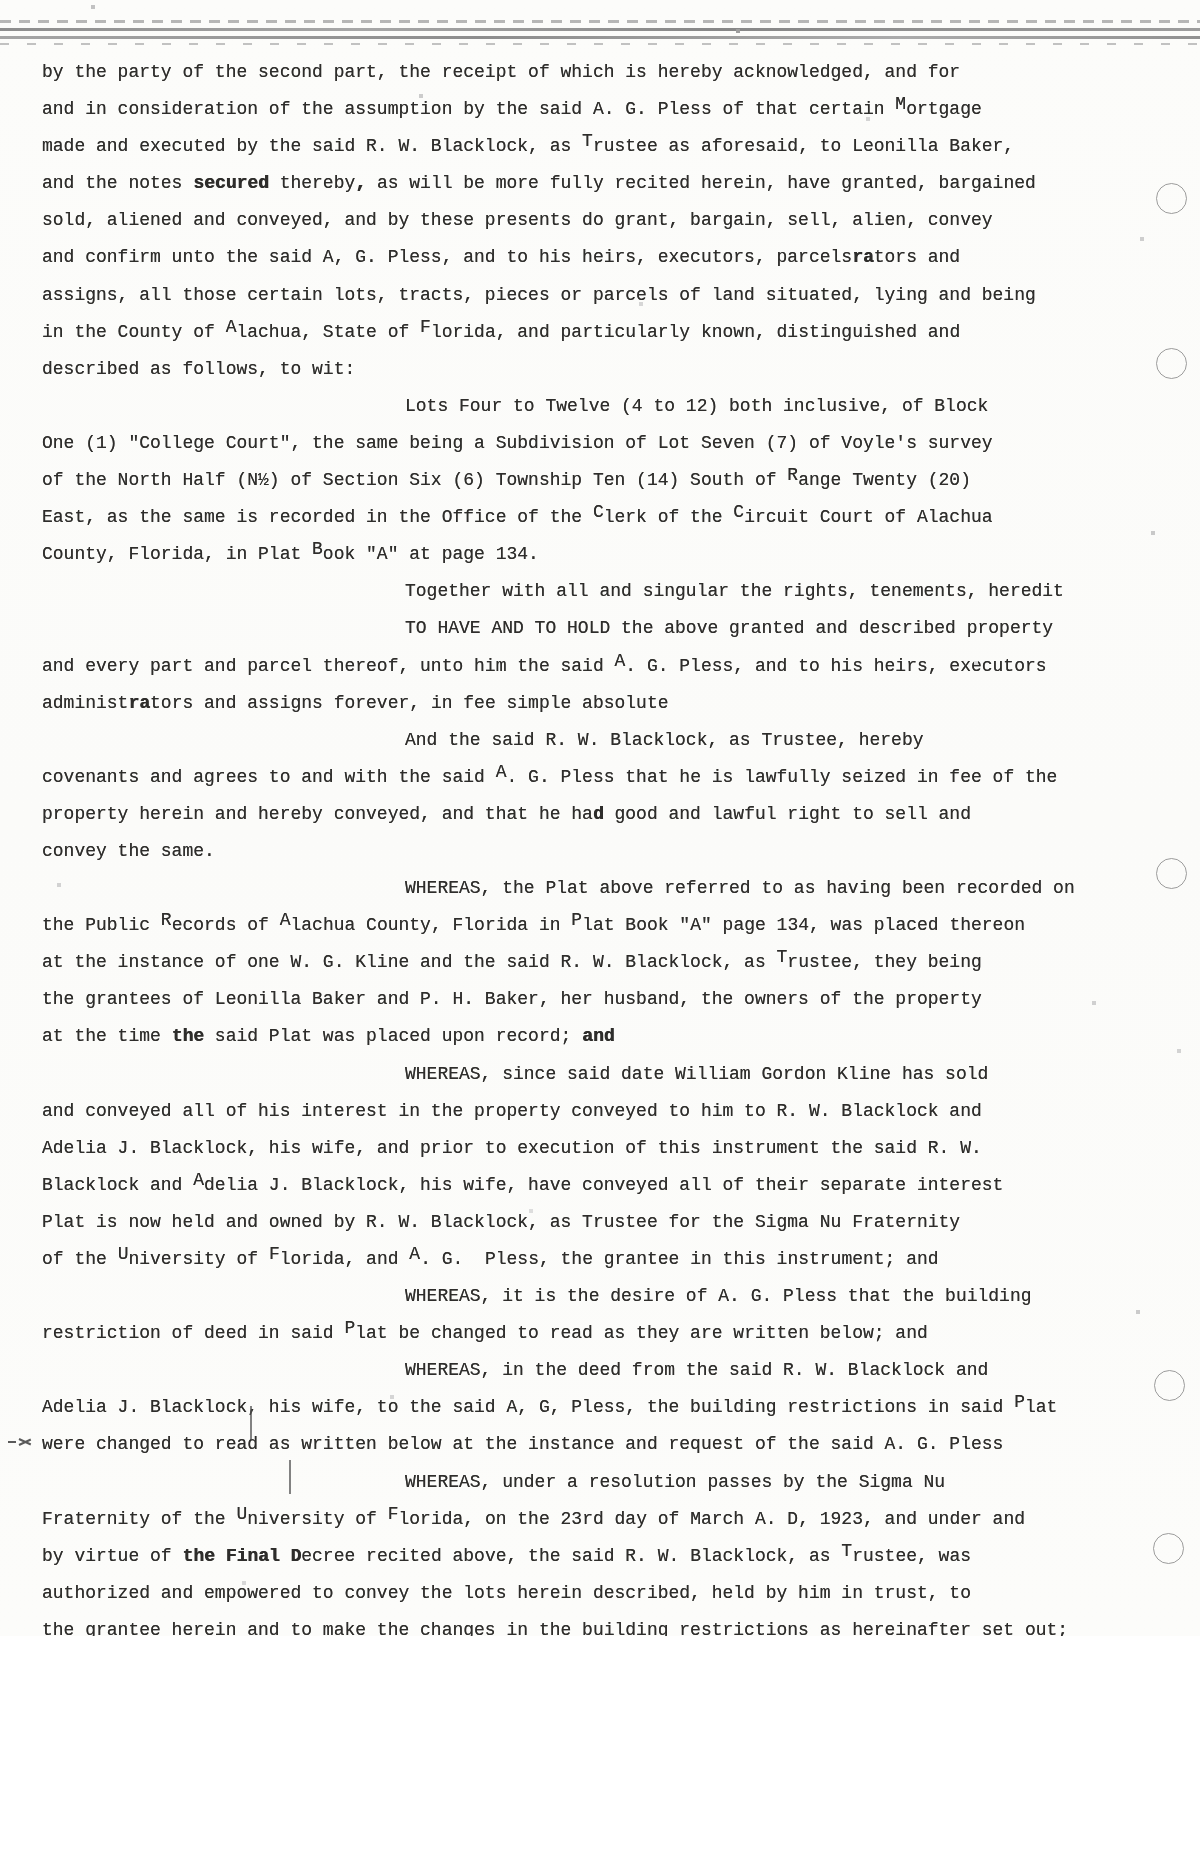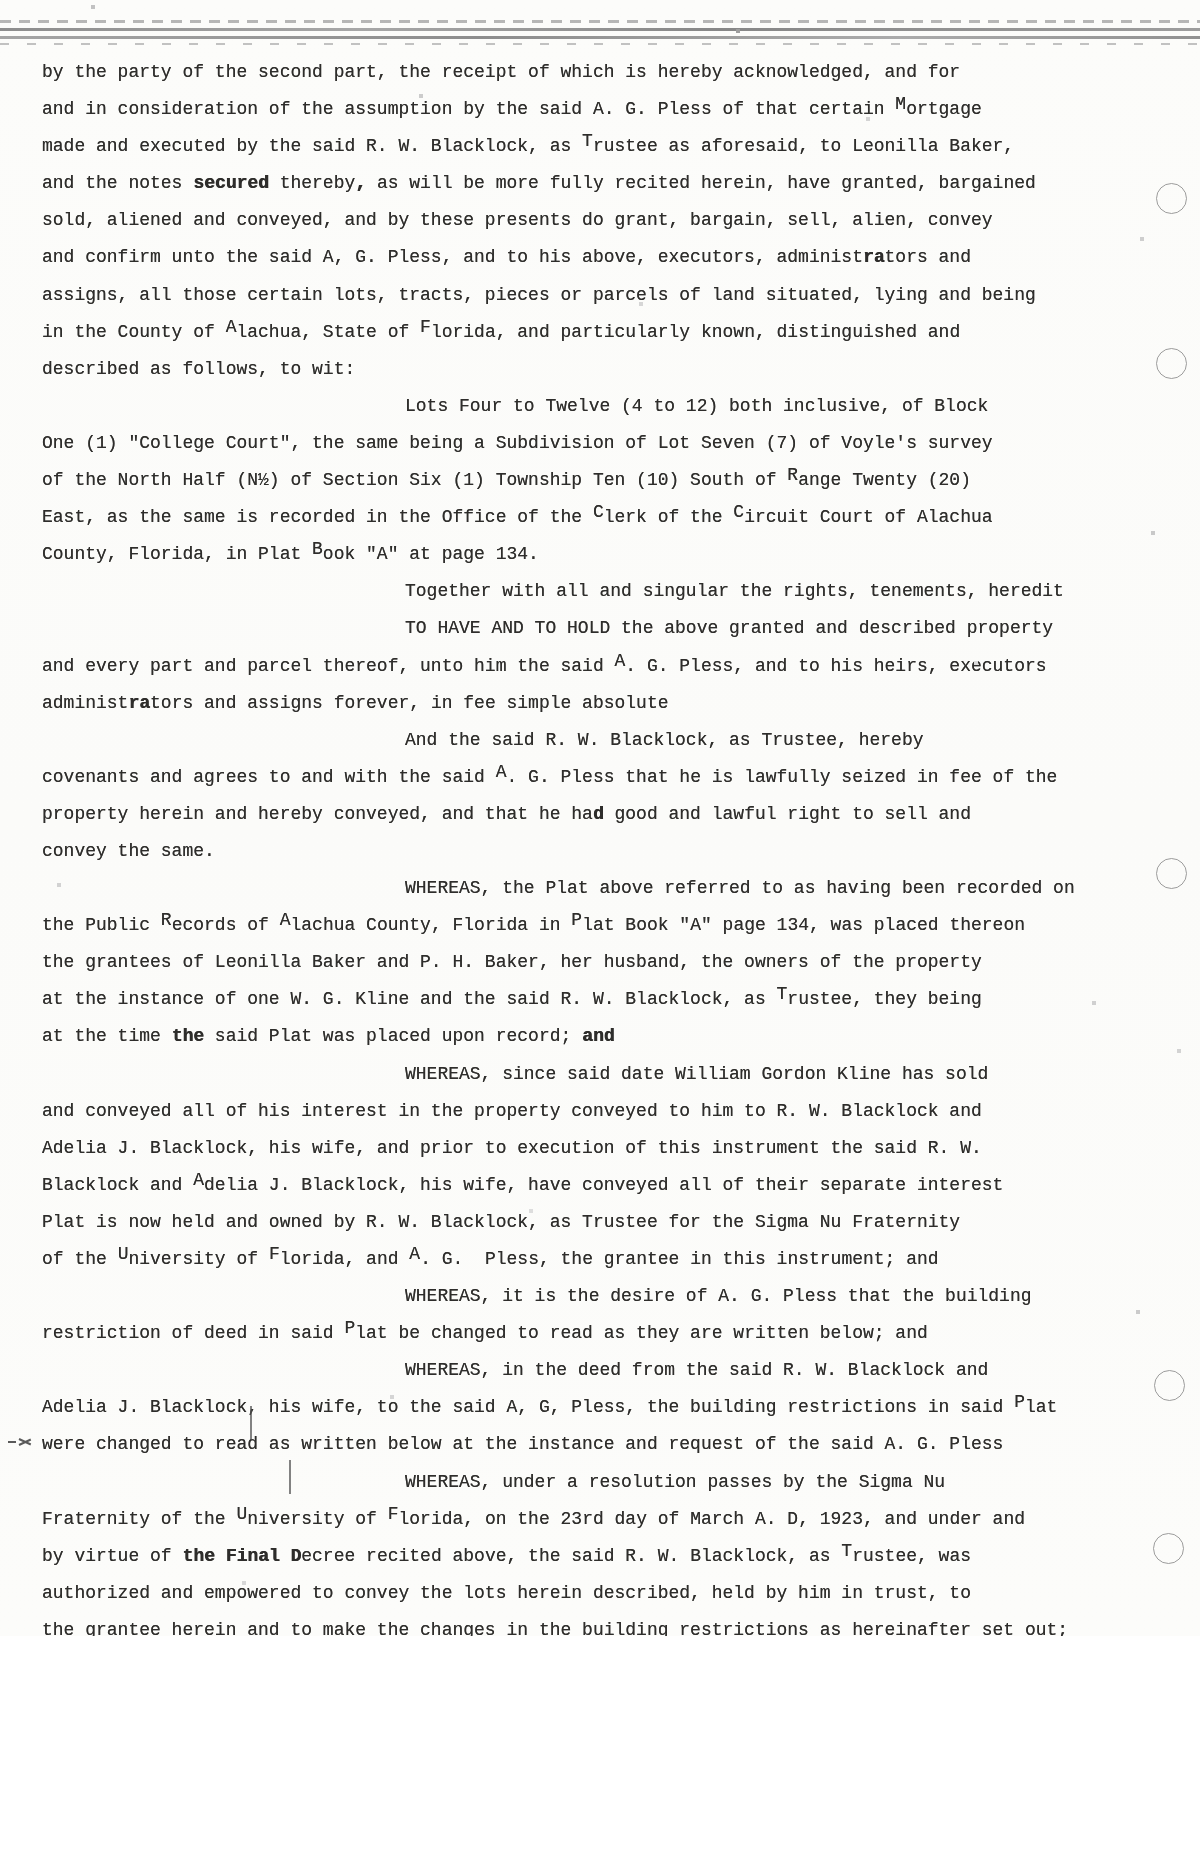--- a/index.html
+++ b/index.html
@@ -90,41 +90,41 @@
   <div class="scan-band band-2"></div>
   <div class="scan-band band-3"></div>
   <div class="scan-band band-4"></div>
 
   <div class="doc-text">
       <div class="line"><span>by the party of the second part, the receipt of which is hereby acknowledged, and for</span></div>
       <div class="line"><span>and in consideration of the assumption by the said A. G. Pless of that certain </span><span class="seg-raised">M</span><span>ortgage</span></div>
       <div class="line"><span>made and executed by the said R. W. Blacklock, as </span><span class="seg-raised">T</span><span>rustee as aforesaid, to Leonilla Baker,</span></div>
       <div class="line"><span>and the notes </span><span class="seg-bold">secured</span><span> thereby</span><span class="seg-bold">,</span><span> as will be more fully recited herein, have granted, bargained</span></div>
       <div class="line"><span>sold, aliened and conveyed, and by these presents do grant, bargain, sell, alien, convey</span></div>
-      <div class="line"><span>and confirm unto the said A, G. Pless, and to his above, executors, administ</span><span class="seg-bold">ra</span><span>tors and</span></div>
+      <div class="line"><span>and confirm unto the said A, G. Pless, and to his heirs, executors, parcels</span><span class="seg-bold">ra</span><span>tors and</span></div>
       <div class="line"><span>assigns, all those certain lots, tracts, pieces or parcels of land situated, lying and being</span></div>
       <div class="line"><span>in the County of </span><span class="seg-raised">A</span><span>lachua, State of </span><span class="seg-raised">F</span><span>lorida, and particularly known, distinguished and</span></div>
       <div class="line"><span>described as follows, to wit:</span></div>
       <div class="line indent"><span>Lots Four to Twelve (4 to 12) both inclusive, of Block</span></div>
       <div class="line"><span>One (1) "College Court", the same being a Subdivision of Lot Seven (7) of Voyle's survey</span></div>
-      <div class="line"><span>of the North Half (N½) of Section Six (1) Township Ten (10) South of </span><span class="seg-raised">R</span><span>ange Twenty (20)</span></div>
+      <div class="line"><span>of the North Half (N½) of Section Six (6) Township Ten (14) South of </span><span class="seg-raised">R</span><span>ange Twenty (20)</span></div>
       <div class="line"><span>East, as the same is recorded in the Office of the </span><span class="seg-raised">C</span><span>lerk of the </span><span class="seg-raised">C</span><span>ircuit Court of Alachua</span></div>
       <div class="line"><span>County, Florida, in Plat </span><span class="seg-raised">B</span><span>ook "A" at page 134.</span></div>
       <div class="line indent"><span>Together with all and singular the rights, tenements, heredit</span></div>
       <div class="line indent"><span>TO HAVE AND TO HOLD the above granted and described property</span></div>
       <div class="line"><span>and every part and parcel thereof, unto him the said </span><span class="seg-raised">A</span><span>. G. Pless, and to his heirs, executors</span></div>
       <div class="line"><span>administ</span><span class="seg-bold">ra</span><span>tors and assigns forever, in fee simple absolute</span></div>
       <div class="line indent"><span>And the said R. W. Blacklock, as Trustee, hereby</span></div>
       <div class="line"><span>covenants and agrees to and with the said </span><span class="seg-raised">A</span><span>. G. Pless that he is lawfully seized in fee of the</span></div>
       <div class="line"><span>property herein and hereby conveyed, and that he ha</span><span class="seg-bold">d</span><span> good and lawful right to sell and</span></div>
       <div class="line"><span>convey the same.</span></div>
       <div class="line indent"><span>WHEREAS, the Plat above referred to as having been recorded on</span></div>
       <div class="line"><span>the Public </span><span class="seg-raised">R</span><span>ecords of </span><span class="seg-raised">A</span><span>lachua County, Florida in </span><span class="seg-raised">P</span><span>lat Book "A" page 134, was placed thereon</span></div>
+      <div class="line"><span>at the instance of one W. G. Kline and the said R. W. Blacklock, as </span><span class="seg-raised">T</span><span>rustee, they being</span></div>
       <div class="line"><span>the grantees of Leonilla Baker and P. H. Baker, her husband, the owners of the property</span></div>
-      <div class="line"><span>at the instance of one W. G. Kline and the said R. W. Blacklock, as </span><span class="seg-raised">T</span><span>rustee, they being</span></div>
       <div class="line"><span>at the time </span><span class="seg-bold">the</span><span> said Plat was placed upon record; </span><span class="seg-bold">and</span></div>
       <div class="line indent"><span>WHEREAS, since said date William Gordon Kline has sold</span></div>
       <div class="line"><span>and conveyed all of his interest in the property conveyed to him to R. W. Blacklock and</span></div>
       <div class="line"><span>Adelia J. Blacklock, his wife, and prior to execution of this instrument the said R. W.</span></div>
       <div class="line"><span>Blacklock and </span><span class="seg-raised">A</span><span>delia J. Blacklock, his wife, have conveyed all of their separate interest</span></div>
       <div class="line"><span>Plat is now held and owned by R. W. Blacklock, as Trustee for the Sigma Nu Fraternity</span></div>
       <div class="line"><span>of the </span><span class="seg-raised">U</span><span>niversity of </span><span class="seg-raised">F</span><span>lorida, and </span><span class="seg-raised">A</span><span>. G.  Pless, the grantee in this instrument; and</span></div>
       <div class="line indent"><span>WHEREAS, it is the desire of A. G. Pless that the building</span></div>
       <div class="line"><span>restriction of deed in said </span><span class="seg-raised">P</span><span>lat be changed to read as they are written below; and</span></div>
       <div class="line indent"><span>WHEREAS, in the deed from the said R. W. Blacklock and</span></div>

